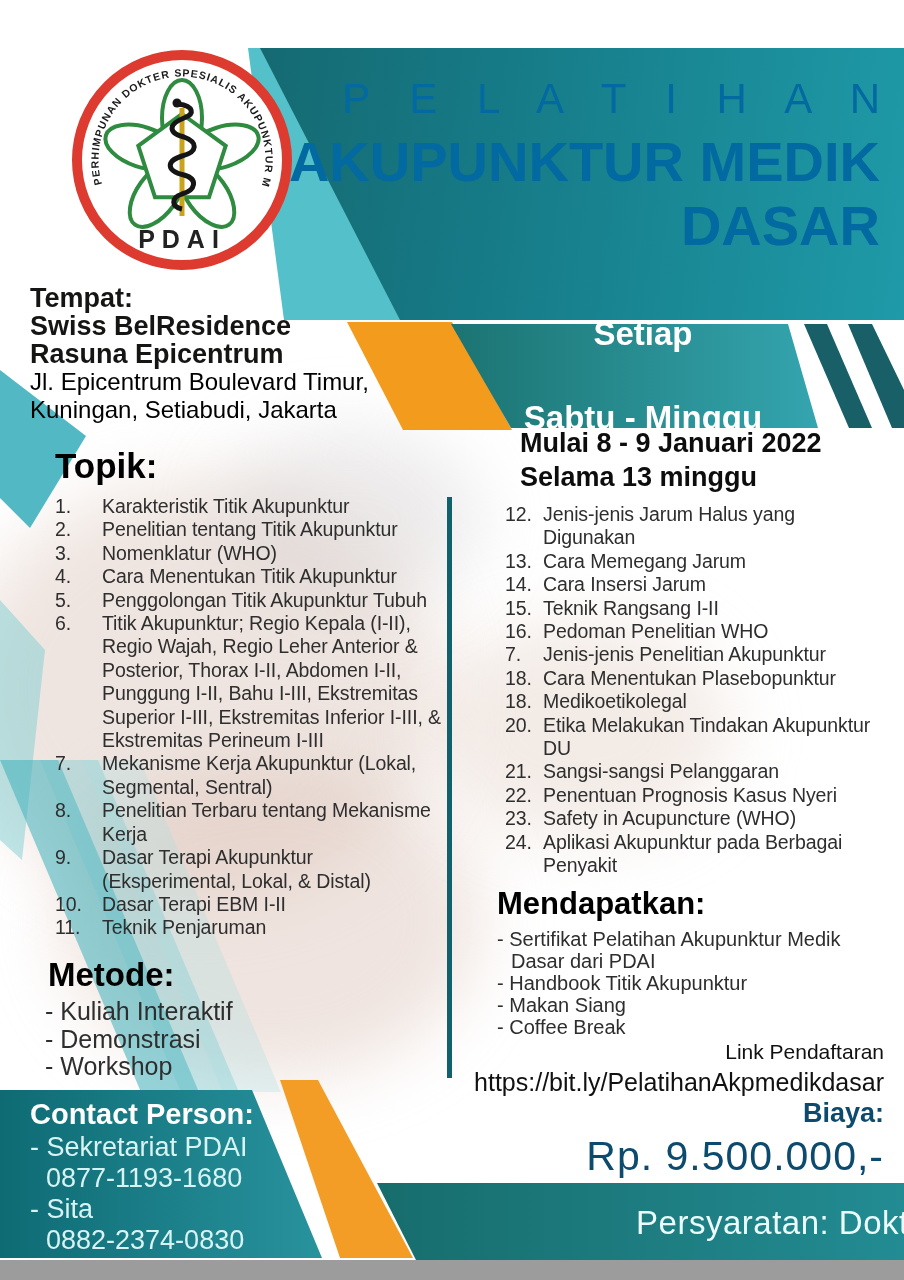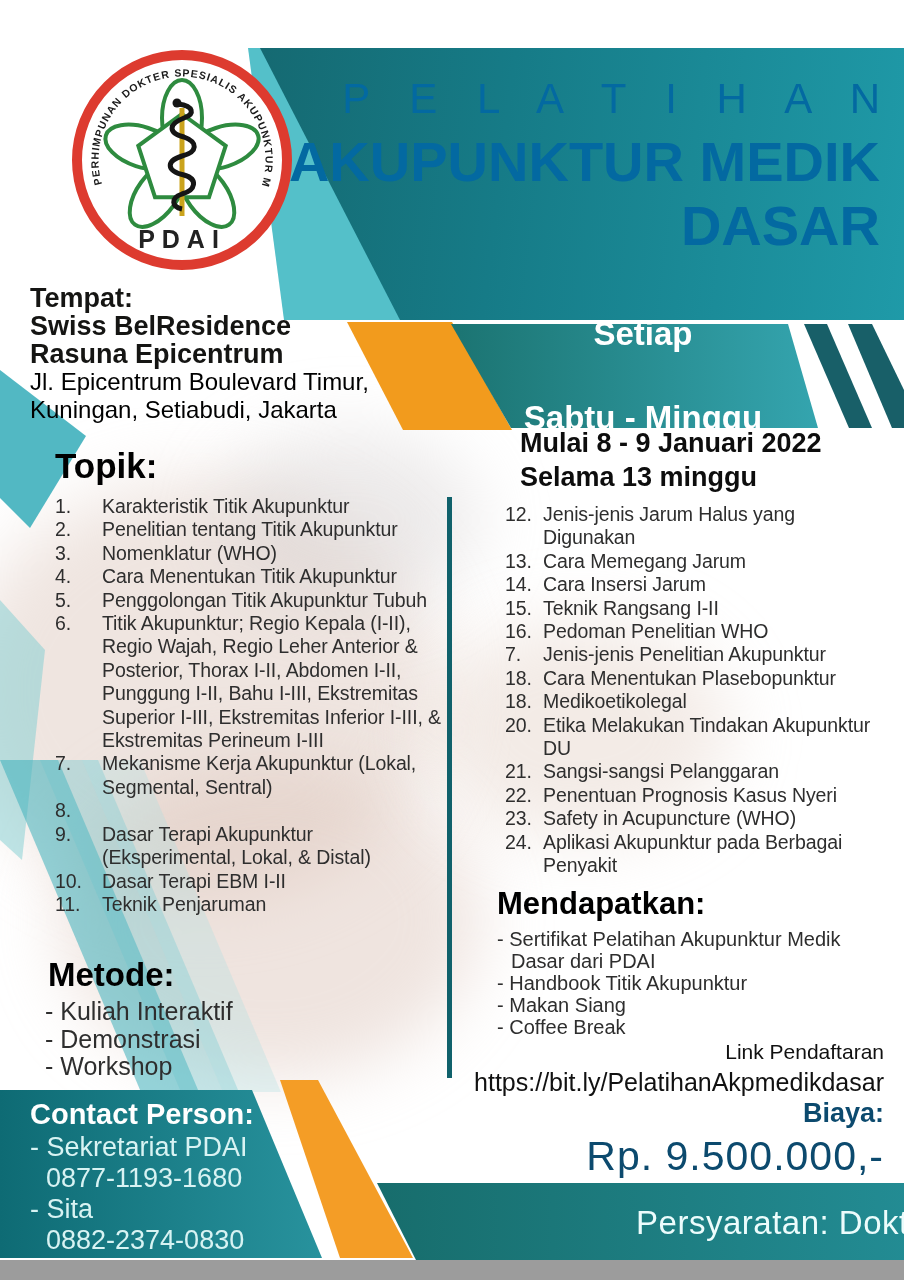--- a/index.html
+++ b/index.html
@@ -205,20 +205,21 @@
     <div class="item">
         <span class="n">6.</span>
         <span class="t">Titik Akupunktur; Regio Kepala (I-II), Regio Wajah, Regio Leher Anterior &amp; Posterior, Thorax I-II, Abdomen I-II, Punggung I-II, Bahu I-III, Ekstremitas Superior I-III, Ekstremitas Inferior I-III, &amp; Ekstremitas Perineum I-III</span>
       </div>
     <div class="item">
         <span class="n">7.</span>
         <span class="t">Mekanisme Kerja Akupunktur (Lokal, Segmental, Sentral)</span>
       </div>
     <div class="item">
         <span class="n">8.</span>
+        <span class="t">Penelitian Terbaru tentang Mekanisme Kerja</span>
       </div>
     <div class="item">
         <span class="n">9.</span>
         <span class="t">Dasar Terapi Akupunktur (Eksperimental, Lokal, &amp; Distal)</span>
       </div>
     <div class="item">
         <span class="n">10.</span>
         <span class="t">Dasar Terapi EBM I-II</span>
       </div>
     <div class="item">

